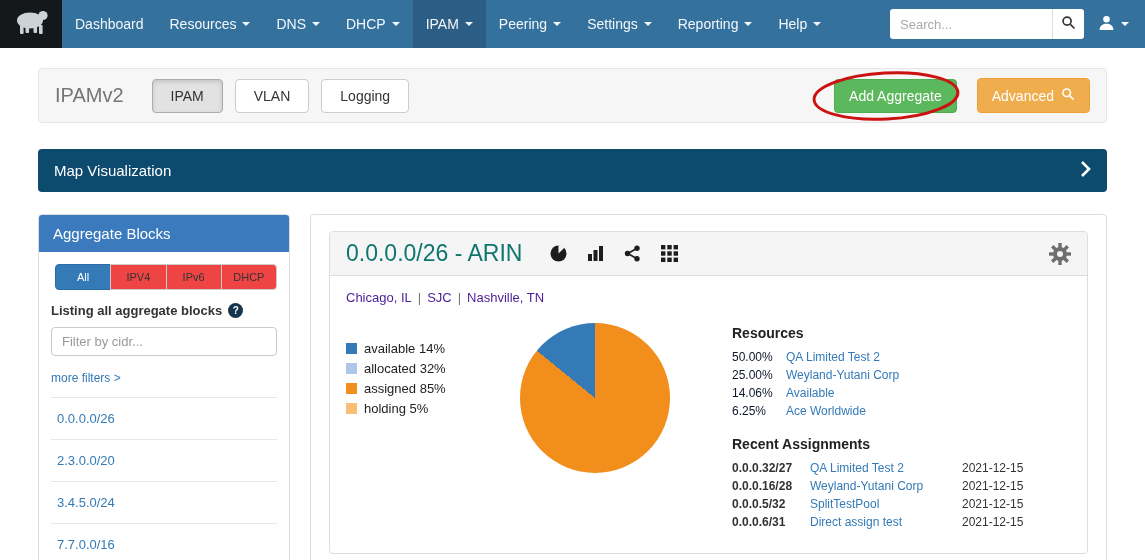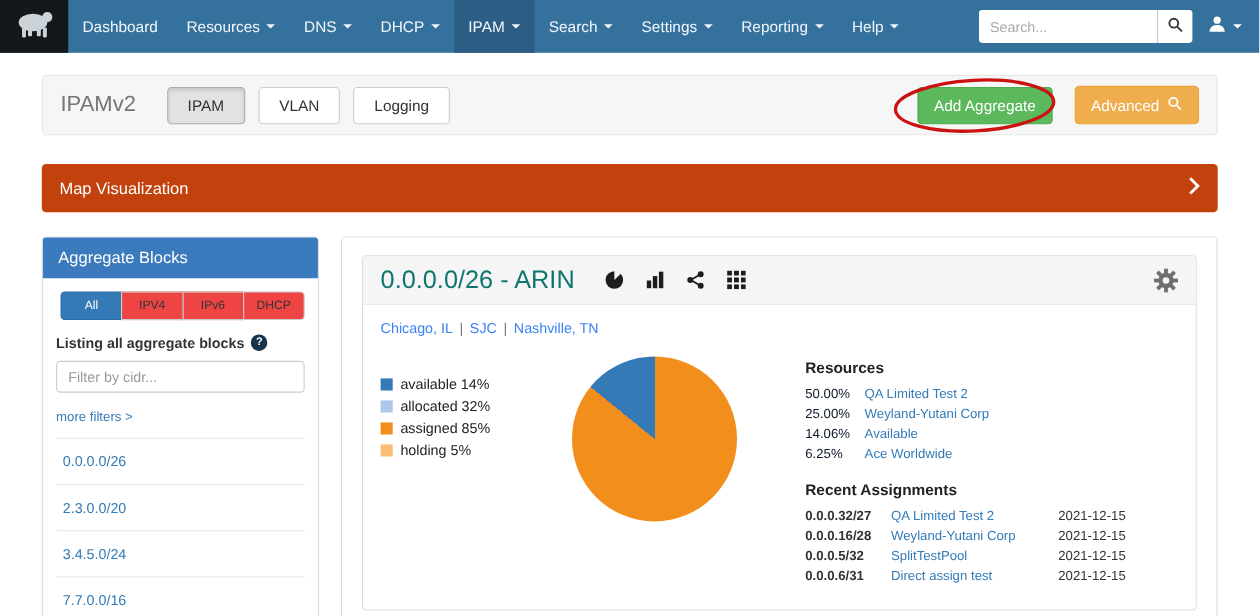--- a/index.html
+++ b/index.html
@@ -229,21 +229,21 @@
     padding: 8px 16px;
     display: flex;
     align-items: center;
   }
   .block-title { font-size: 23px; color: #0f766e; }
   .icon-group { display: flex; align-items: center; gap: 20px; margin-left: 28px; }
   .tool-icon { cursor: pointer; display: flex; }
   .gear { margin-left: auto; cursor: pointer; display: flex; }
   .subpanel-body { padding: 12px 16px 20px; }
   .regions { font-size: 13px; margin: 2px 0 10px; }
-  .regions a { color: #3b82f6; cursor: pointer; }
+  .regions a { color: #4c1d95; cursor: pointer; }
   .region-sep { color: #777; margin: 0 6px; }
 
   .chart-row { display: flex; align-items: flex-start; }
   .legend { width: 142px; margin-top: 26px; }
   .legend-item {
     display: flex; align-items: center; gap: 7px;
     font-size: 13px; color: #222;
     margin-bottom: 5px;
   }
   .swatch { width: 11px; height: 11px; flex-shrink: 0; }
@@ -300,21 +300,21 @@
       </div>
     <div class="nav-item">
         <span>DHCP</span>
         <span class="caret"></span>
       </div>
     <div class="nav-item active">
         <span>IPAM</span>
         <span class="caret"></span>
       </div>
     <div class="nav-item">
-        <span>Search</span>
+        <span>Peering</span>
         <span class="caret"></span>
       </div>
     <div class="nav-item">
         <span>Settings</span>
         <span class="caret"></span>
       </div>
     <div class="nav-item">
         <span>Reporting</span>
         <span class="caret"></span>
       </div>
@@ -366,21 +366,21 @@
         <span>
           <svg width="14" height="14" viewBox="0 0 16 16">
               <circle cx="6.5" cy="6.5" r="4.3" fill="none" stroke="#fff" stroke-width="1.8"></circle>
               <line x1="10" y1="10" x2="14.4" y2="14.4" stroke="#fff" stroke-width="1.8"></line>
             </svg>
         </span>
       </button>
     </div>
   </div>
 
-  <div class="map-bar" style="background: #c2410c;">
+  <div class="map-bar" style="background: #0c4a6e;">
     <span>Map Visualization</span>
     <span>
       <svg width="11" height="18" viewBox="0 0 11 18">
           <polyline points="2,2 9,9 2,16" fill="none" stroke="#fff" stroke-width="2.6"></polyline>
         </svg>
     </span>
   </div>
 
   <div class="main-row">
 

